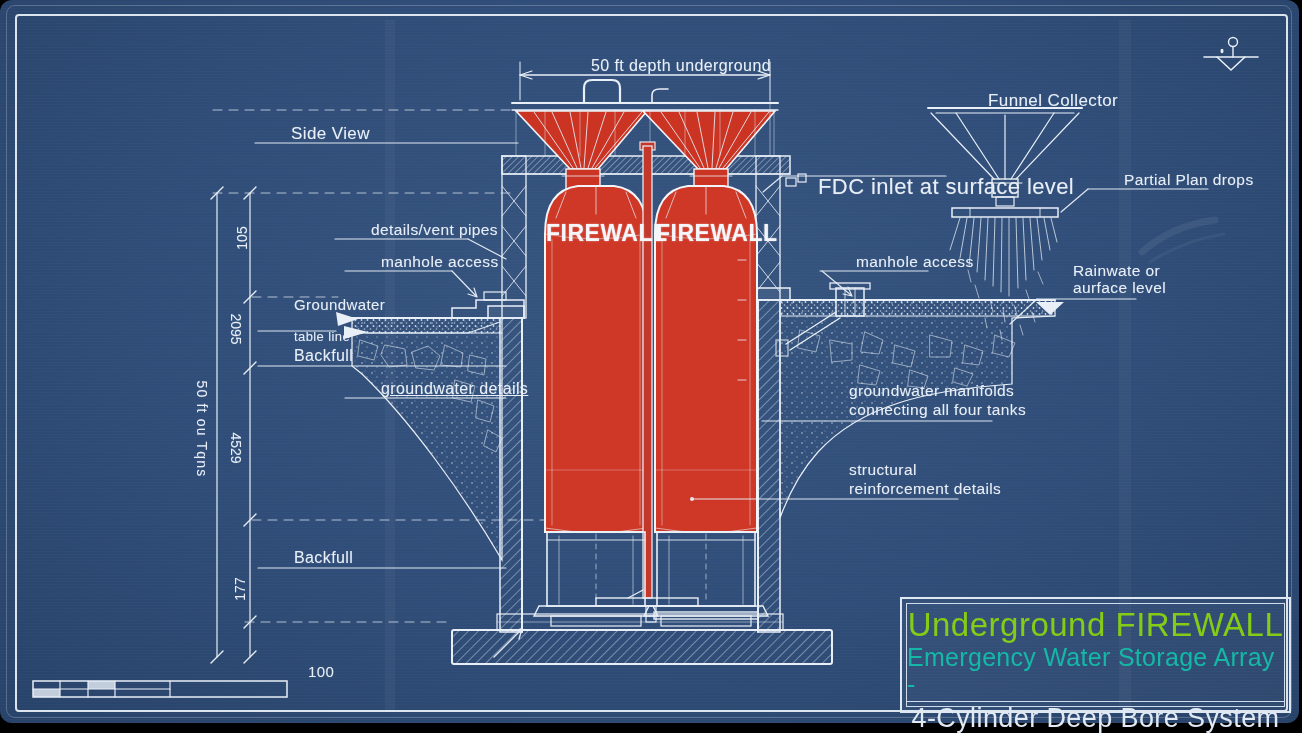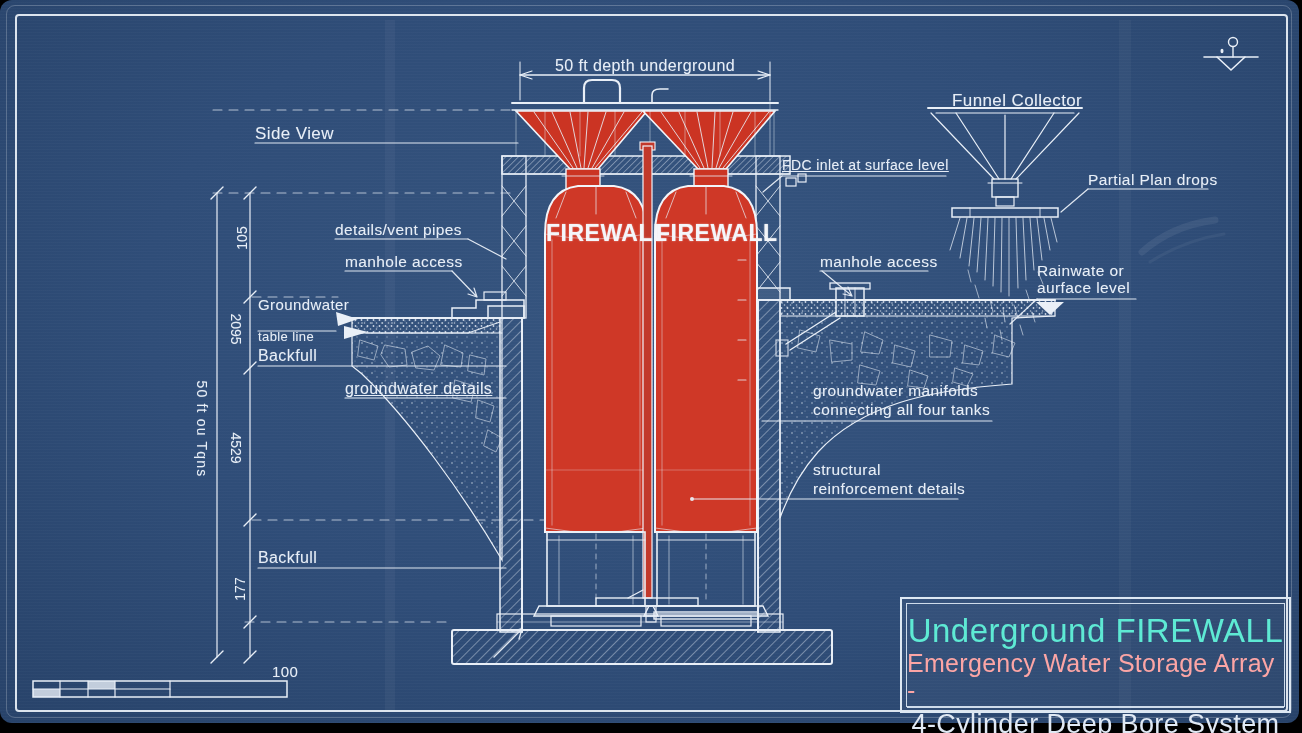--- a/index.html
+++ b/index.html
@@ -8,32 +8,32 @@
   #paper{position:absolute;left:0;top:0;width:1299px;height:723px;border-radius:12px;
          background:radial-gradient(ellipse at 50% 42%, #36557f 0%, #2f4d78 55%, #28436a 100%);}
   #paper::before{content:"";position:absolute;inset:0;border-radius:12px;
          background:repeating-linear-gradient(0deg, rgba(255,255,255,.018) 0 1px, transparent 1px 3px);}
   .frame-outer{position:absolute;left:6px;top:5px;width:1284px;height:711px;
          border:1px solid rgba(255,255,255,.22);border-radius:9px;}
   .frame{position:absolute;left:15px;top:14px;width:1269px;height:694px;
          border:2.5px solid rgba(235,242,249,.92);border-radius:4px;}
   svg{position:absolute;left:0;top:0;z-index:2;}
   .lbl{position:absolute;z-index:3;color:#e7eef7;font-size:15.5px;white-space:nowrap;
-       letter-spacing:.4px;text-shadow:0 0 1px rgba(255,255,255,.28);}
+       letter-spacing:.4px;text-shadow:0 0 1px rgba(255,255,255,.28);margin-left:36px;}
   .dim{position:absolute;z-index:3;color:#e7eef7;font-size:14px;white-space:nowrap;
        text-align:center;text-shadow:0 0 1px rgba(255,255,255,.25);}
   .tanklabel{position:absolute;z-index:3;color:#f4f6fa;font-weight:bold;font-size:23px;
        letter-spacing:.5px;text-align:center;width:100px;top:220px;
        text-shadow:0 0 2px rgba(255,255,255,.5);}
   .titleblock{position:absolute;z-index:4;left:900px;top:597px;width:391px;height:116px;
        border:2.5px solid #dde8f3;background:rgba(255,255,255,.03);box-sizing:border-box;}
   .titleblock .inner{position:absolute;inset:4px;border:1.5px solid #cfdceb;
        display:flex;flex-direction:column;align-items:center;box-sizing:border-box;}
-  .tb1{color:#5eead4;font-size:33px;letter-spacing:.5px;line-height:38px;margin-top:8px;}
-  .tb2{color:#fca5a5;font-size:25px;letter-spacing:.3px;line-height:27px;}
+  .tb1{color:#84cc16;font-size:33px;letter-spacing:.5px;line-height:38px;margin-top:2px;}
+  .tb2{color:#14b8a6;font-size:25px;letter-spacing:.3px;line-height:27px;}
   .tb3{color:#e0e9f4;font-size:27px;letter-spacing:.4px;line-height:33px;}
   .tbdiv{width:100%;border-top:1.5px solid #cfdceb;margin-top:3px;}
 </style>
 </head>
 <body>
 
 <div id="stage">
 <div id="paper"></div>
 <div class="frame-outer"></div>
 <div class="frame"></div>
@@ -307,21 +307,21 @@
 </svg>
 
 <div class="lbl" style="left:520px;top:57px;width:250px;text-align:center;font-size:16px;">50 ft depth underground</div>
 <div class="lbl" style="left:255px;top:124px;font-size:17px;">Side View</div>
 <div class="lbl" style="left:335px;top:221px;">details/vent pipes</div>
 <div class="lbl" style="left:345px;top:253px;">manhole access</div>
 <div class="lbl" style="left:258px;top:296px;font-size:15px;">Groundwater</div>
 <div class="lbl" style="left:258px;top:329px;font-size:13px;">table line</div>
 <div class="lbl" style="left:258px;top:347px;font-size:16px;">Backfull</div>
 <div class="lbl" style="left:345px;top:380px;font-size:16px;text-decoration:underline;">groundwater details</div>
-<div class="lbl" style="left:782px;top:157px;font-size:14px;text-decoration:underline;">FDC inlet at surface level</div>
+<div class="lbl" style="left:782px;top:174px;font-size:22px;">FDC inlet at surface level</div>
 <div class="lbl" style="left:820px;top:253px;">manhole access</div>
 <div class="lbl" style="left:952px;top:91px;font-size:17px;">Funnel Collector</div>
 <div class="lbl" style="left:1088px;top:171px;">Partial Plan drops</div>
 <div class="lbl" style="left:1037px;top:262px;text-align:center;">Rainwate or</div>
 <div class="lbl" style="left:1037px;top:279px;">aurface level</div>
 <div class="lbl" style="left:813px;top:382px;">groundwater manifolds</div>
 <div class="lbl" style="left:813px;top:401px;">connecting all four tanks</div>
 <div class="lbl" style="left:813px;top:461px;">structural</div>
 <div class="lbl" style="left:813px;top:480px;">reinforcement details</div>
 <div class="lbl" style="left:258px;top:549px;font-size:16px;">Backfull</div>

